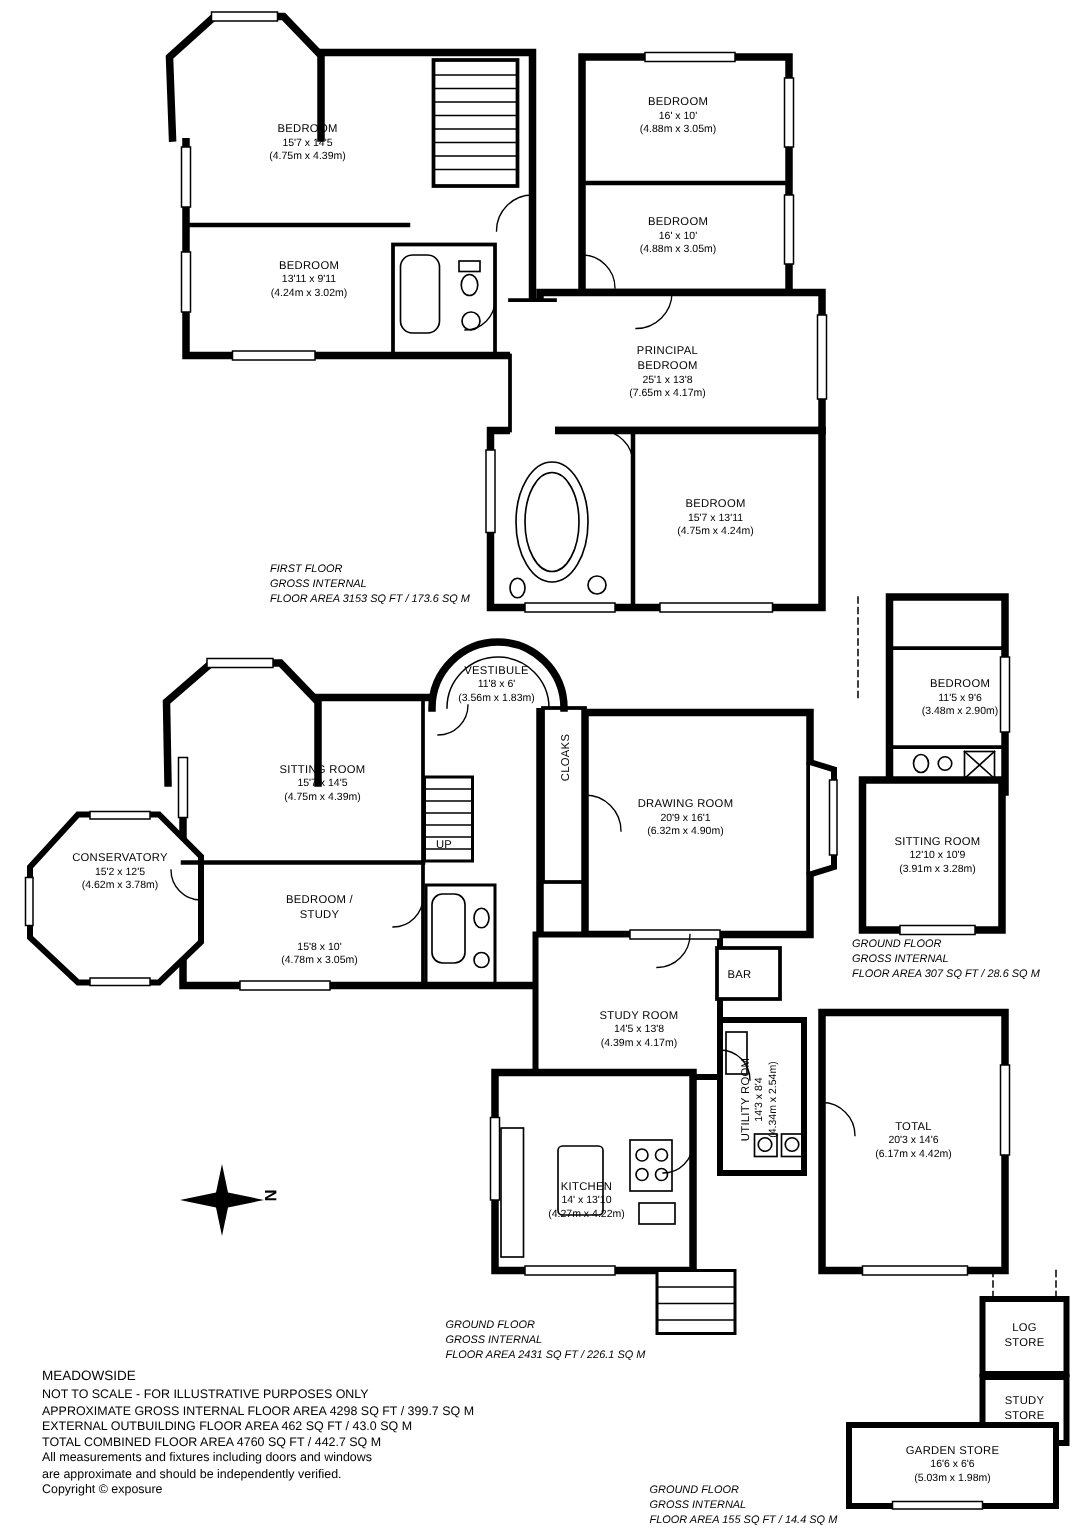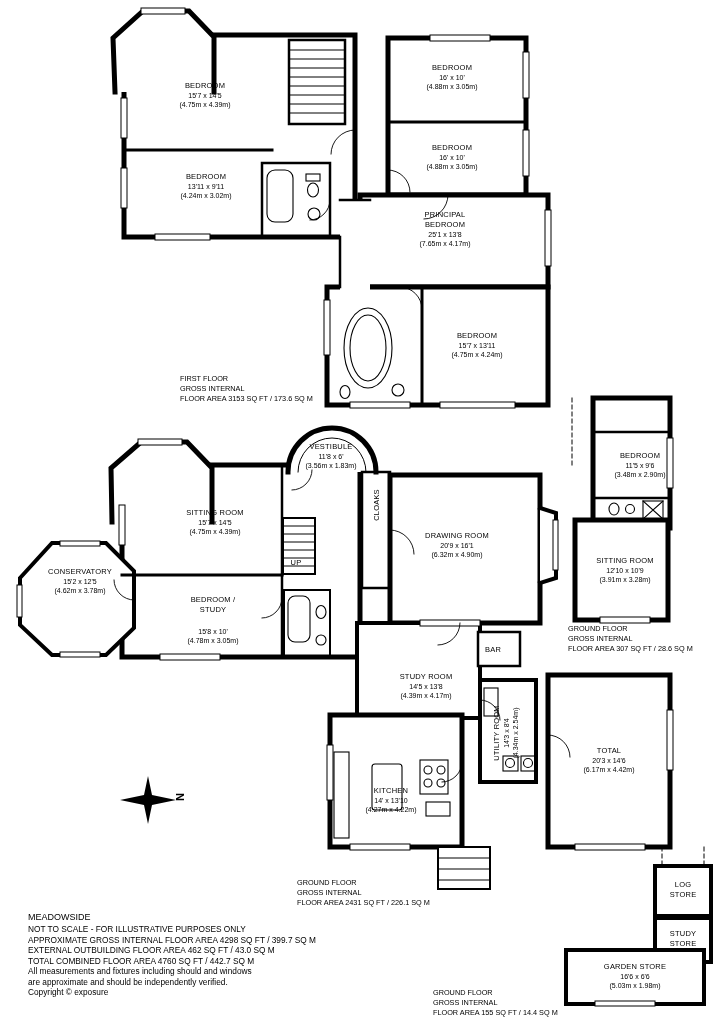--- a/index.html
+++ b/index.html
@@ -13,21 +13,21 @@
     position:absolute; transform:translate(-50%,-50%);
     text-align:center; line-height:1.3; color:#000; white-space:normal;
   }
   .lbl.vert { transform:translate(-50%,-50%) rotate(-90deg); }
   .lbl .rn { display:block; font-size:7.5px; letter-spacing:.2px; }
   .lbl .rd, .lbl .rm { display:block; font-size:7px; }
   .w62 .rn { max-width:62px; margin:0 auto; }
   .w58 .rn { max-width:58px; margin:12px auto; }
   .w34 .rn { max-width:34px; margin:0 auto;text-align:center; }
   .note { position:absolute; font-size:7.3px; line-height:1.35; color:#000; white-space:nowrap; }
-  .note span { display:block; }
+  .note span { display:block;font-style:italic; }
   .title-block { position:absolute; left:28px; top:912px; width:348px; }
   .title-block span { display:block; font-size:8.3px; line-height:1.26; }
   .title-block .t-name { font-size:9px; margin-bottom:1px; }
   .north {
     position:absolute; left:176px; top:791px; font-size:11px; font-weight:bold;
     transform:rotate(90deg); display:inline-block;
   }
 </style>
 </head>
 <body>
@@ -188,21 +188,21 @@
   <div class="lbl" style="left:452px; top:157px">
     <span class="rn">BEDROOM</span>
     <span class="rd">16' x 10'</span>
     <span class="rm">(4.88m x 3.05m)</span>
   </div>
   <div class="lbl" style="left:206px; top:186px">
     <span class="rn">BEDROOM</span>
     <span class="rd">13'11 x 9'11</span>
     <span class="rm">(4.24m x 3.02m)</span>
   </div>
-  <div class="lbl w62" style="left:445px; top:229px">
+  <div class="lbl w62" style="left:445px; top:248px">
     <span class="rn">PRINCIPAL BEDROOM</span>
     <span class="rd">25'1 x 13'8</span>
     <span class="rm">(7.65m x 4.17m)</span>
   </div>
   <div class="lbl" style="left:477px; top:345px">
     <span class="rn">BEDROOM</span>
     <span class="rd">15'7 x 13'11</span>
     <span class="rm">(4.75m x 4.24m)</span>
   </div>
 
@@ -306,18 +306,18 @@
   </div>
 
   <span class="north">N</span>
 
   <div class="title-block">
     <span class="t-name">MEADOWSIDE</span>
     <span>NOT TO SCALE - FOR ILLUSTRATIVE PURPOSES ONLY</span>
     <span>APPROXIMATE GROSS INTERNAL FLOOR AREA 4298 SQ FT / 399.7 SQ M</span>
     <span>EXTERNAL OUTBUILDING FLOOR AREA 462 SQ FT / 43.0 SQ M</span>
     <span>TOTAL COMBINED FLOOR AREA 4760 SQ FT / 442.7 SQ M</span>
-    <span>All measurements and fixtures including should and windows</span>
+    <span>All measurements and fixtures including doors and windows</span>
     <span>are approximate and should be independently verified.</span>
     <span>Copyright © exposure</span>
   </div>
 
 </div>
 
 </body></html>

